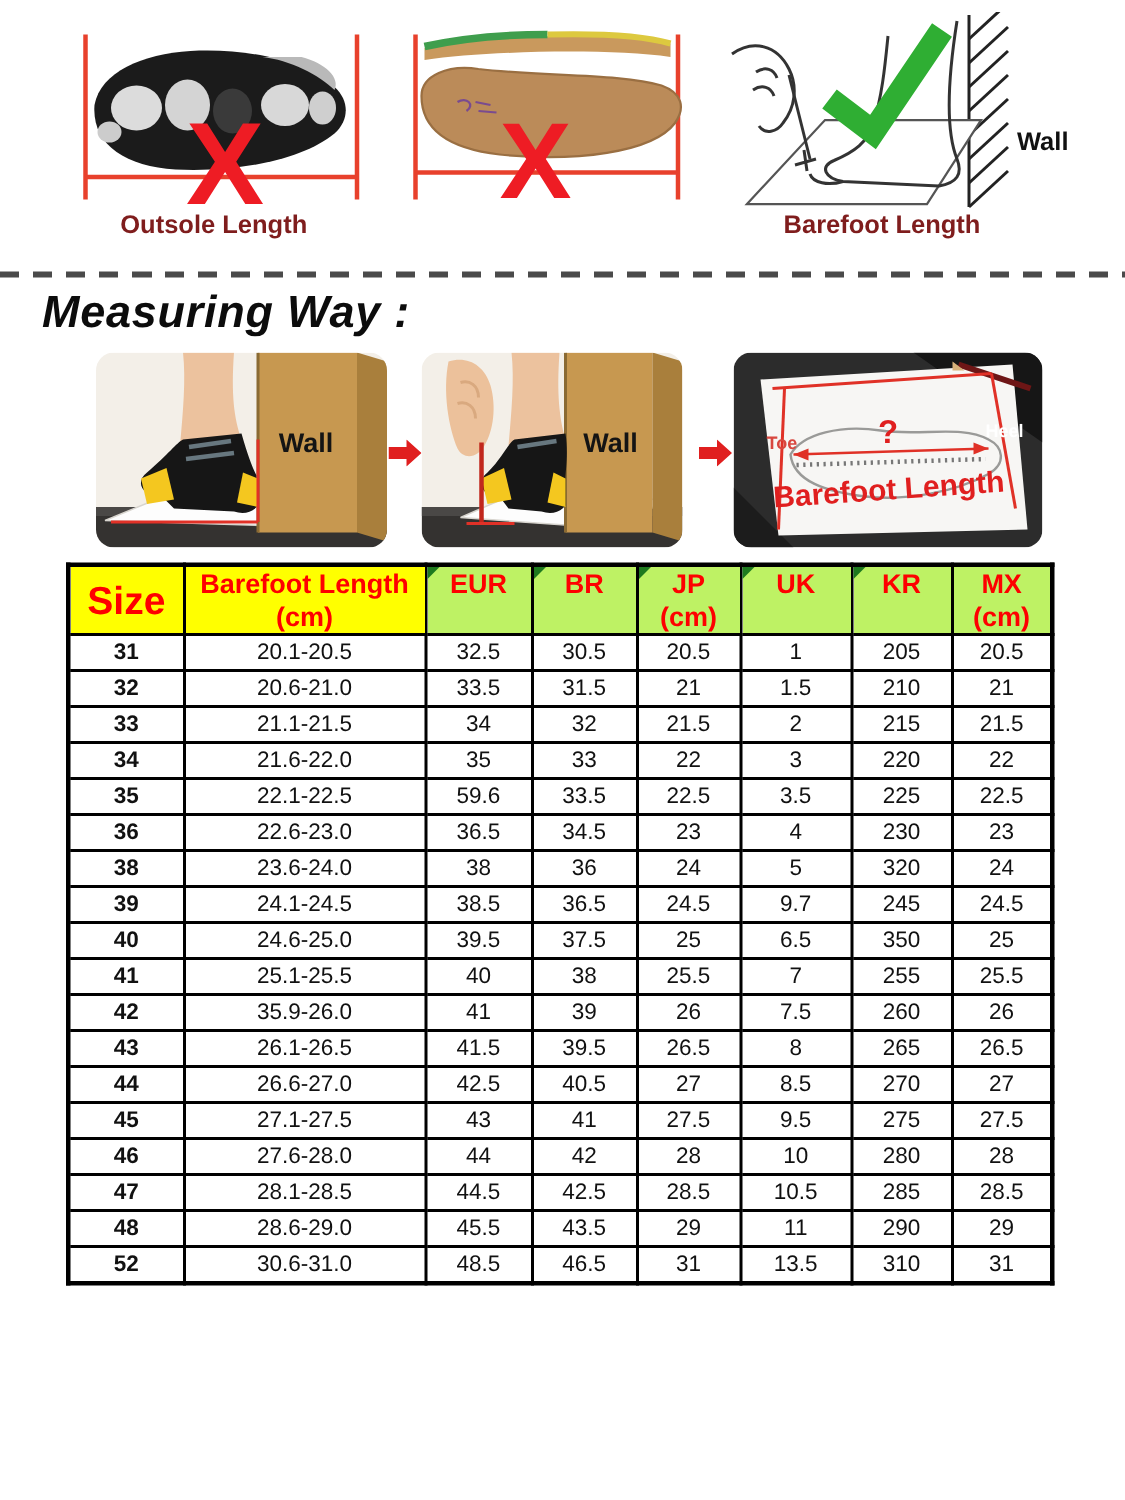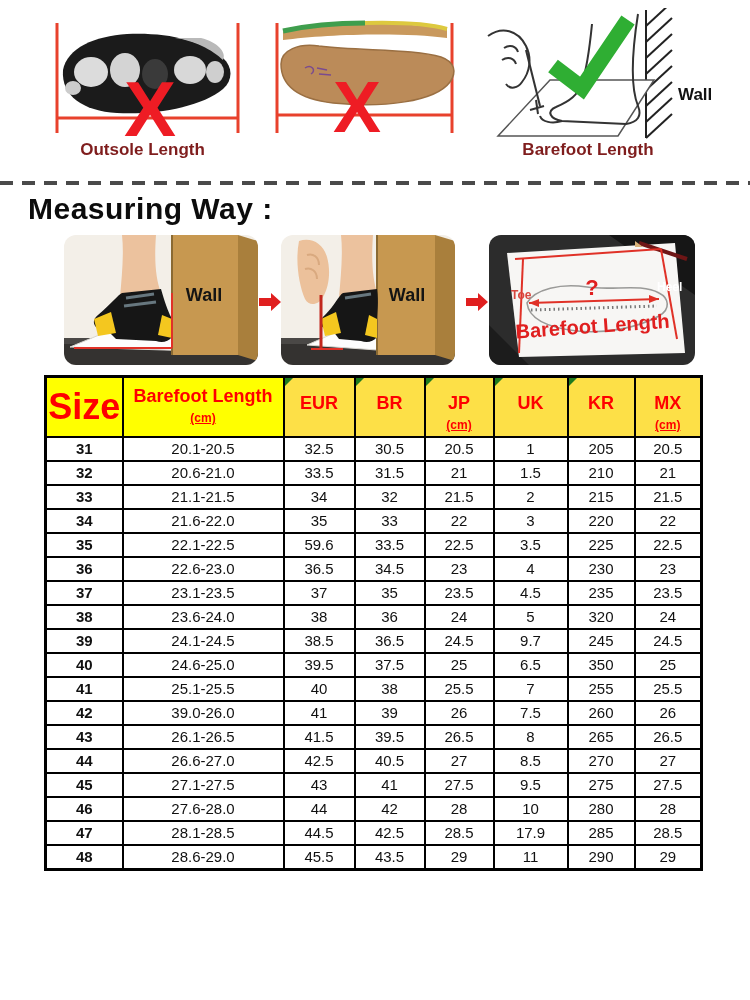--- a/index.html
+++ b/index.html
@@ -10,35 +10,35 @@
   .fig { position:absolute; top:0; }
   .fig svg { display:block; }
   .fig-caption { position:absolute; top:132px; left:0; width:100%; text-align:center;
                  font-weight:bold; font-size:17px; color:#7f1d1d; }
 
   
   #divider { position:absolute; top:181px; left:0; width:750px; height:4px;
              background:repeating-linear-gradient(90deg,#4a4a4a 0 13px,transparent 13px 22px); }
 
   
-  #measuring-heading { position:absolute; top:192px; left:28px; font-size:30px; font-weight:bold; color:#0c0c0c; letter-spacing:0.5px; }
+  #measuring-heading { position:absolute; top:192px; left:28px; font-size:30px; font-weight:bold; color:#0c0c0c; letter-spacing:0.5px;font-style:italic; }
   #photos { position:absolute; top:233px; left:0; width:750px; height:136px; }
   .photo { position:absolute; top:2px; border-radius:12px; overflow:hidden; }
   .arrow { position:absolute; }
 
   
   #size-table-wrap { position:absolute; top:375px; left:44px; }
   table { border-collapse:collapse; table-layout:fixed; width:656px; }
   table, th, td { border:2px solid #000; }
   table { border-width:3px; }
-  th { color:#fe0000; font-weight:bold; font-size:18px; vertical-align:top; padding-top:14px;
-       position:relative; background:#fde047; line-height:22px; }
+  th { color:#fe0000; font-weight:bold; font-size:18px; vertical-align:top; padding-top:0;
+       position:relative; background:#bef264; line-height:22px; }
   th.yellow { background:#ffff00; vertical-align:middle; padding-top:0; }
-  th.size-col div { font-size:36px; line-height:30px; }
-  th .sub { display:block; font-size:12px; line-height:22px;text-decoration:underline; }
+  th.size-col div { font-size:26px; line-height:30px; }
+  th .sub { display:block; font-size:18px; line-height:22px; }
   th.tri::before { content:""; position:absolute; top:0; left:0; width:0; height:0;
                    border-top:8px solid #1e7a1e; border-right:8px solid transparent; }
   td { text-align:center; font-size:15px; color:#111; height:24px; line-height:22px; padding:0; }
   td:first-child { font-weight:bold; }
   th { text-align:center; }
 </style>
 </head>
 <body>
 
 <div id="top-figures">
@@ -288,30 +288,20 @@
           <td>36</td>
           <td>22.6-23.0</td>
           <td>36.5</td>
           <td>34.5</td>
           <td>23</td>
           <td>4</td>
           <td>230</td>
           <td>23</td>
         </tr>
         <tr>
-          <td>37</td>
-          <td>23.1-23.5</td>
-          <td>37</td>
-          <td>35</td>
-          <td>23.5</td>
-          <td>4.5</td>
-          <td>235</td>
-          <td>23.5</td>
-        </tr>
-        <tr>
           <td>38</td>
           <td>23.6-24.0</td>
           <td>38</td>
           <td>36</td>
           <td>24</td>
           <td>5</td>
           <td>320</td>
           <td>24</td>
         </tr>
         <tr>
@@ -339,21 +329,21 @@
           <td>25.1-25.5</td>
           <td>40</td>
           <td>38</td>
           <td>25.5</td>
           <td>7</td>
           <td>255</td>
           <td>25.5</td>
         </tr>
         <tr>
           <td>42</td>
-          <td>39.0-26.0</td>
+          <td>35.9-26.0</td>
           <td>41</td>
           <td>39</td>
           <td>26</td>
           <td>7.5</td>
           <td>260</td>
           <td>26</td>
         </tr>
         <tr>
           <td>43</td>
           <td>26.1-26.5</td>
@@ -393,29 +383,39 @@
           <td>10</td>
           <td>280</td>
           <td>28</td>
         </tr>
         <tr>
           <td>47</td>
           <td>28.1-28.5</td>
           <td>44.5</td>
           <td>42.5</td>
           <td>28.5</td>
-          <td>17.9</td>
+          <td>10.5</td>
           <td>285</td>
           <td>28.5</td>
         </tr>
         <tr>
           <td>48</td>
           <td>28.6-29.0</td>
           <td>45.5</td>
           <td>43.5</td>
           <td>29</td>
           <td>11</td>
           <td>290</td>
           <td>29</td>
         </tr>
+        <tr>
+          <td>52</td>
+          <td>30.6-31.0</td>
+          <td>48.5</td>
+          <td>46.5</td>
+          <td>31</td>
+          <td>13.5</td>
+          <td>310</td>
+          <td>31</td>
+        </tr>
       </tbody>
   </table>
 </div>
 
 </body></html>

